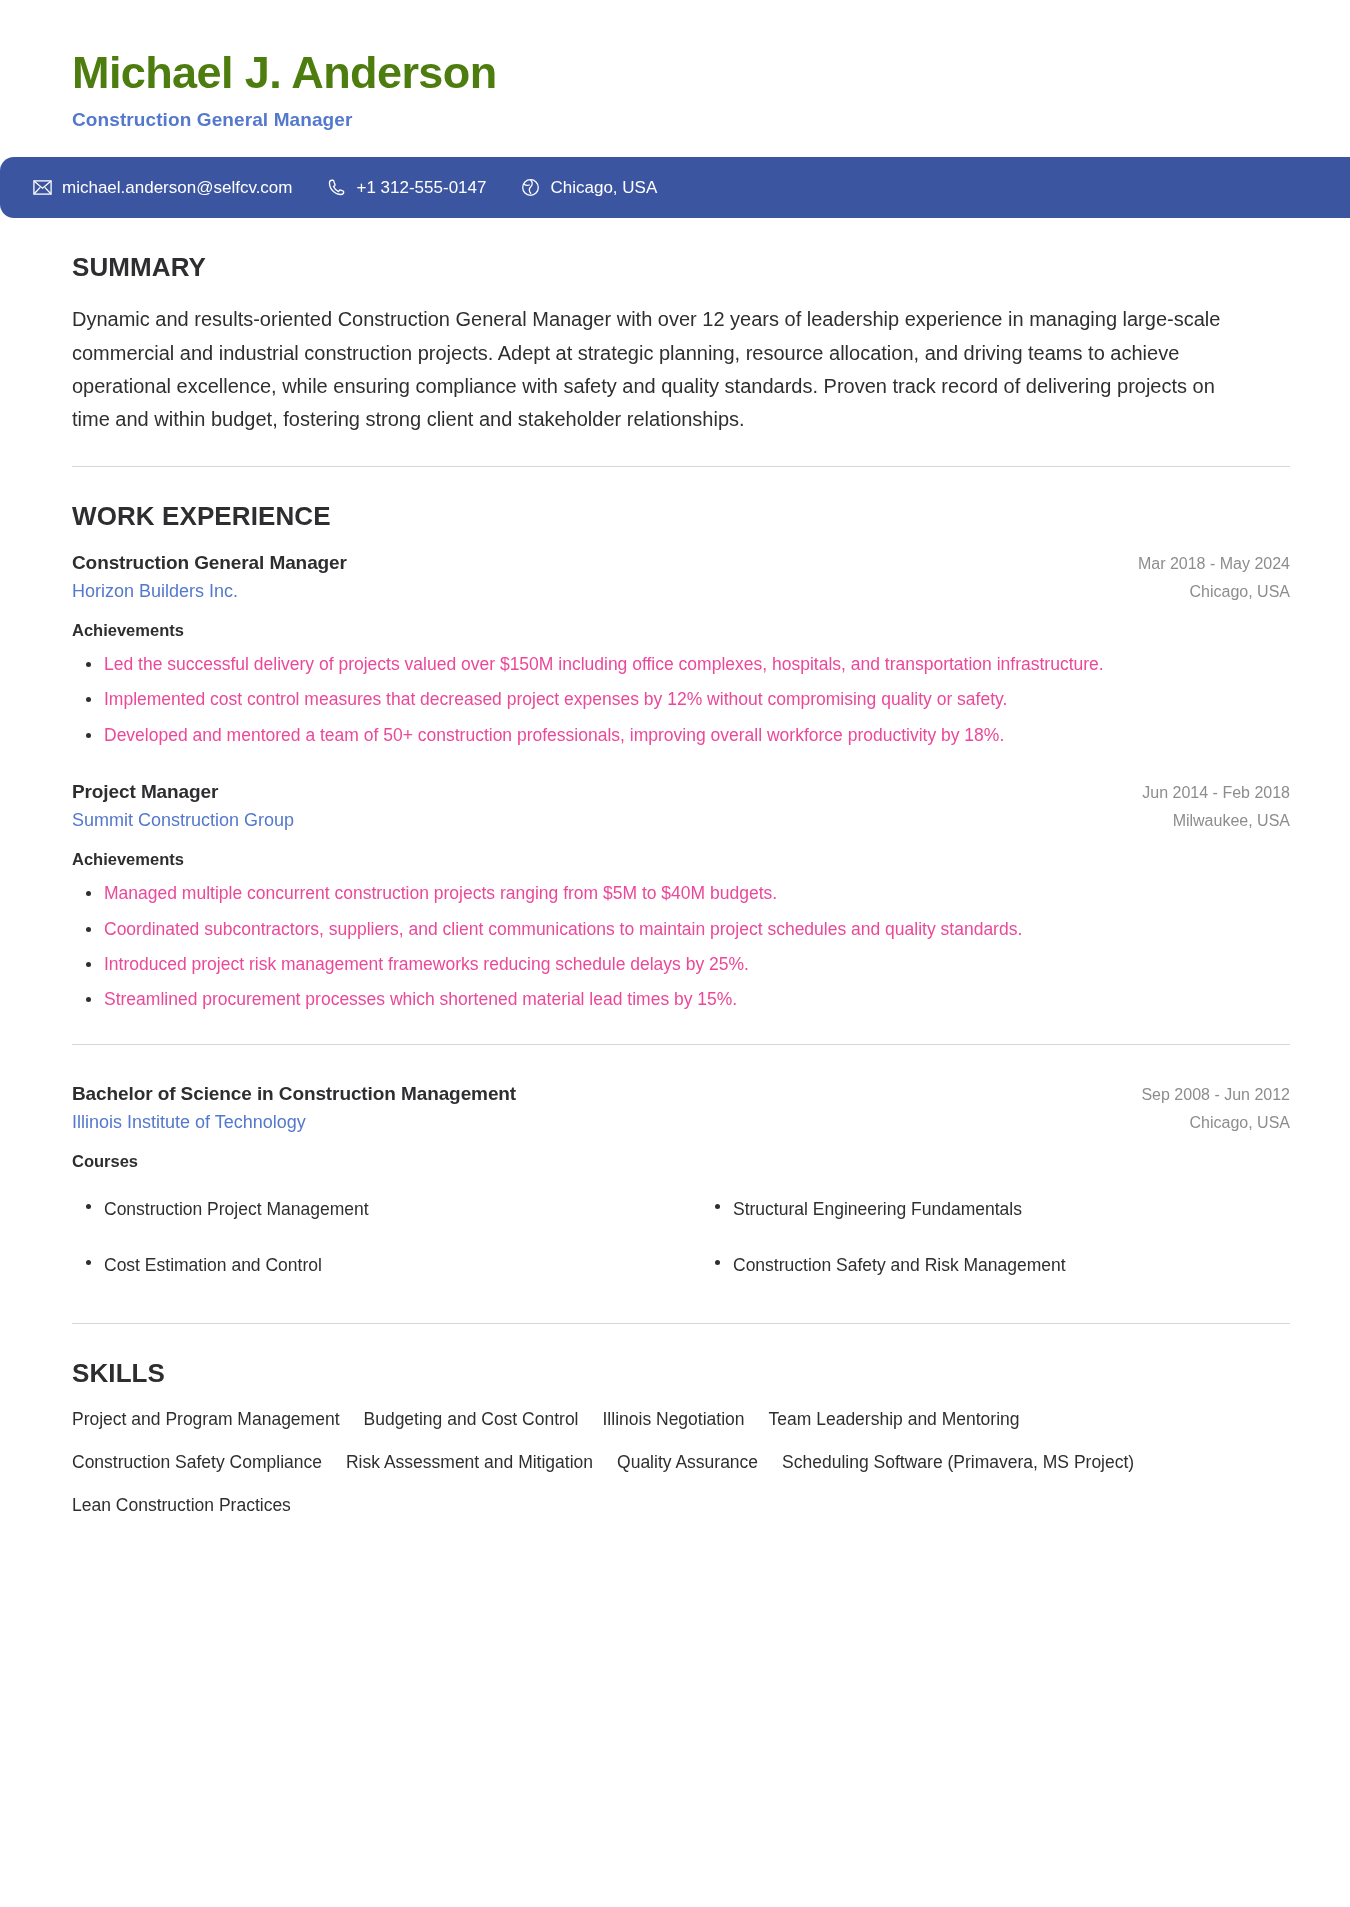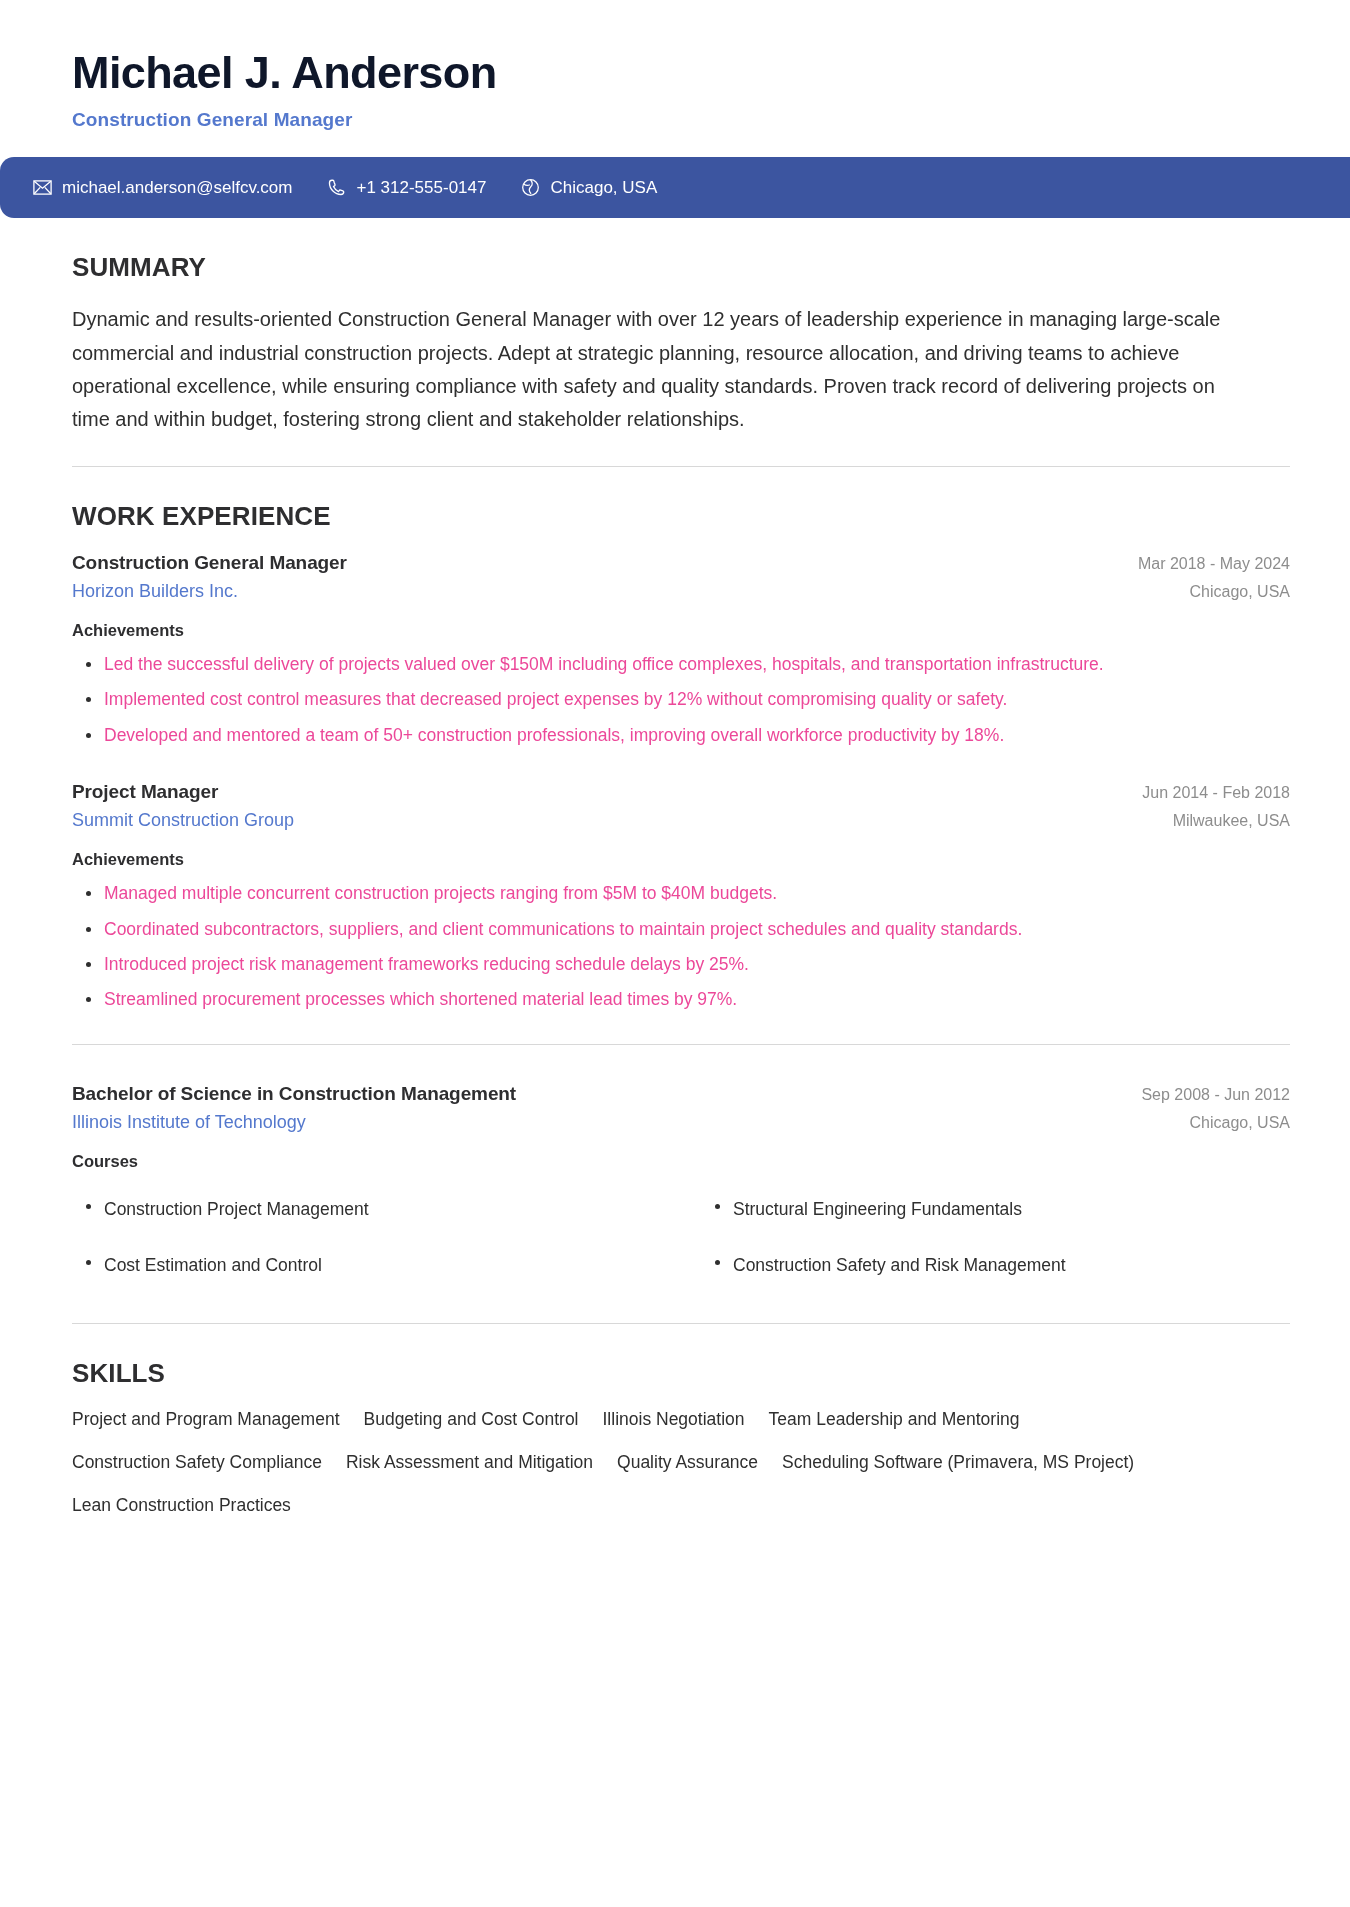--- a/index.html
+++ b/index.html
@@ -25,21 +25,21 @@
 
   
   .header {
     padding: 48px 0 26px 72px;
   }
 
   .full-name {
     font-size: 45px;
     font-weight: 700;
     letter-spacing: -0.6px;
-    color: #0f172a;
+    color: #4d7c0f;
     line-height: 1.12;
   }
 
   .job-title {
     margin-top: 11px;
     font-size: 19px;
     font-weight: 700;
     letter-spacing: 0.1px;
     color: #5478cd;
   }
@@ -318,21 +318,21 @@
         </div>
         <div class="entry-line">
           <div class="entry-org">Summit Construction Group</div>
           <div class="entry-meta loc">Milwaukee, USA</div>
         </div>
         <div class="sub-label">Achievements</div>
         <ul class="bullets">
           <li>Managed multiple concurrent construction projects ranging from $5M to $40M budgets.</li>
           <li>Coordinated subcontractors, suppliers, and client communications to maintain project schedules and quality standards.</li>
           <li>Introduced project risk management frameworks reducing schedule delays by 25%.</li>
-          <li>Streamlined procurement processes which shortened material lead times by 97%.</li>
+          <li>Streamlined procurement processes which shortened material lead times by 15%.</li>
         </ul>
       </div>
     </div>
 
     <div class="divider"></div>
 
     <div class="section">
 
       <div class="entry">
         <div class="entry-line">

